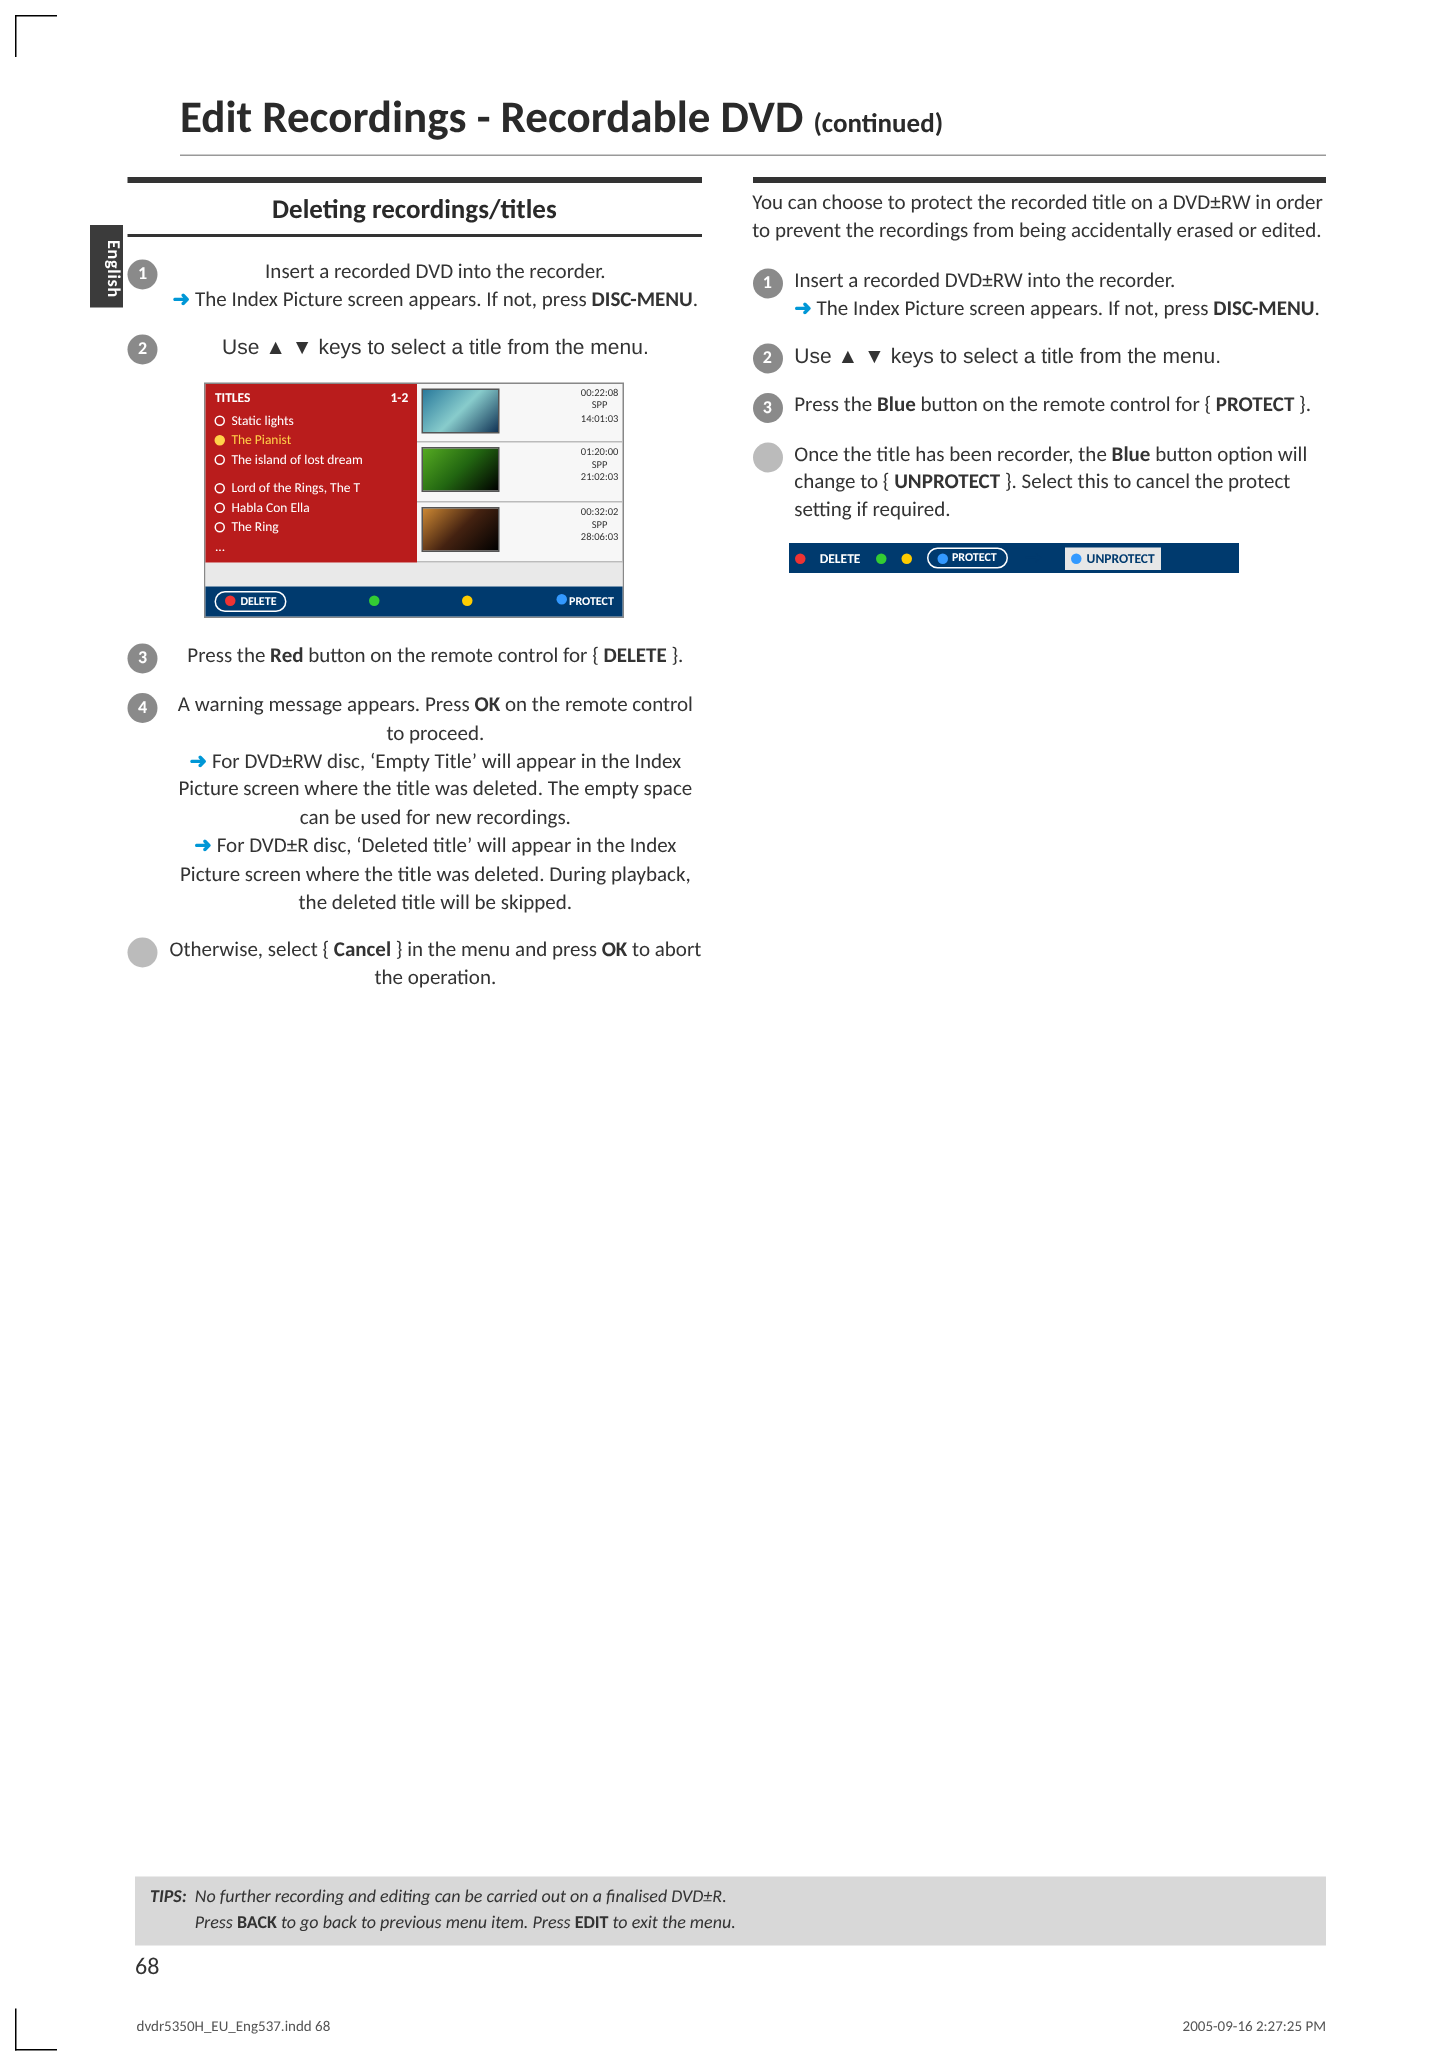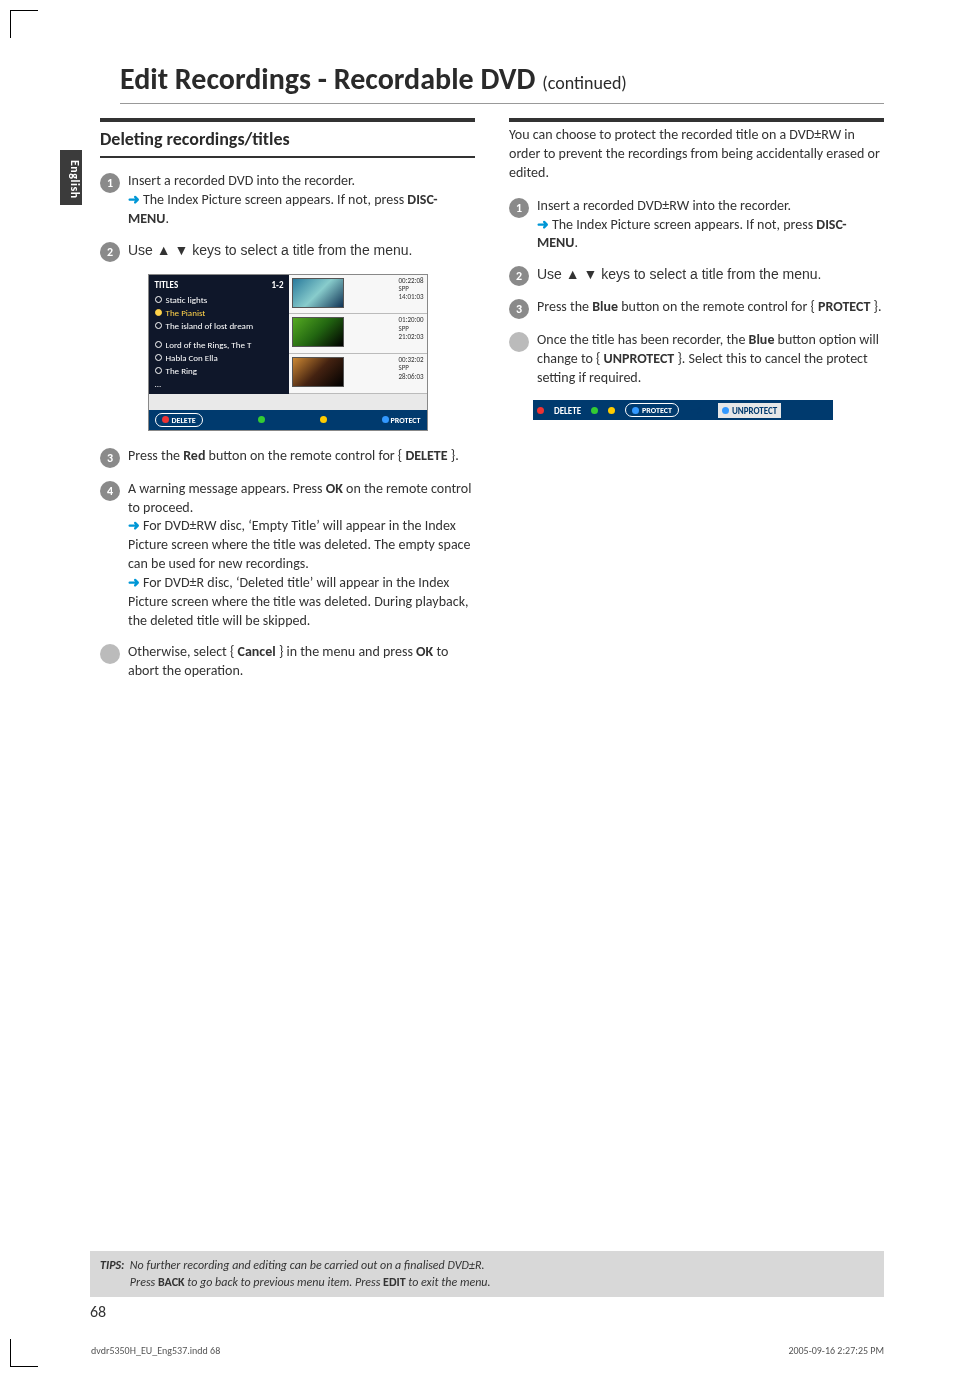--- a/index.html
+++ b/index.html
@@ -13,21 +13,21 @@
     position: relative;
     padding: 60px 70px 30px 70px;
   }
   .page-title {
     font-size: 30px;
     font-weight: bold;
     color: #2a2a2a;
     margin-bottom: 4px;
     margin-left: 50px;
   }
-  .page-title .cont { font-size: 18px; font-weight: normal; }
+  .page-title .cont { font-size: 18px; font-weight: bold; }
   .title-rule {
     border: none;
     border-top: 1px solid #999;
     margin: 6px 0 14px 50px;
   }
   .columns { display: flex; gap: 34px; }
   .col { flex: 1; }
   .sidebar-tab {
     position: absolute;
     left: 60px;
@@ -36,21 +36,21 @@
     height: 55px;
     background: #3b3b3b;
     color: #fff;
     font-size: 12px;
     font-weight: bold;
     writing-mode: vertical-rl;
     text-align: center;
     padding-top: 4px;
     letter-spacing: 0.5px;
   }
-  .col.left { margin-left: 30px; }
+  .col.left { margin-left: 15px; text-align: center; }
   .section-bar { border-top: 4px solid #333; margin-bottom: 4px; }
   .section-title {
     font-size: 18px;
     font-weight: bold;
     color: #2a2a2a;
     padding: 2px 0 6px 0;
     border-bottom: 2px solid #333;
     margin-bottom: 14px;
   }
   p { margin-bottom: 14px; line-height: 1.35; }
@@ -83,21 +83,21 @@
   .index-screen {
     width: 280px;
     margin: 6px auto 16px auto;
     border: 1px solid #888;
     background: #f7f7f7;
     font-size: 9px;
   }
   .index-top { display:flex; }
   .titles-pane {
     flex: 1.3;
-    background: #0f172a;
+    background: #b91c1c;
     color: #fff;
     padding: 4px 6px;
   }
   .titles-header {
     font-weight: bold;
     display:flex; justify-content:space-between;
     margin-bottom:3px;
   }
   .title-item { display:flex; align-items:center; gap:4px; padding:1px 0;}
   .title-item .circ { width:7px;height:7px;border:1px solid #fff;border-radius:50%; }

